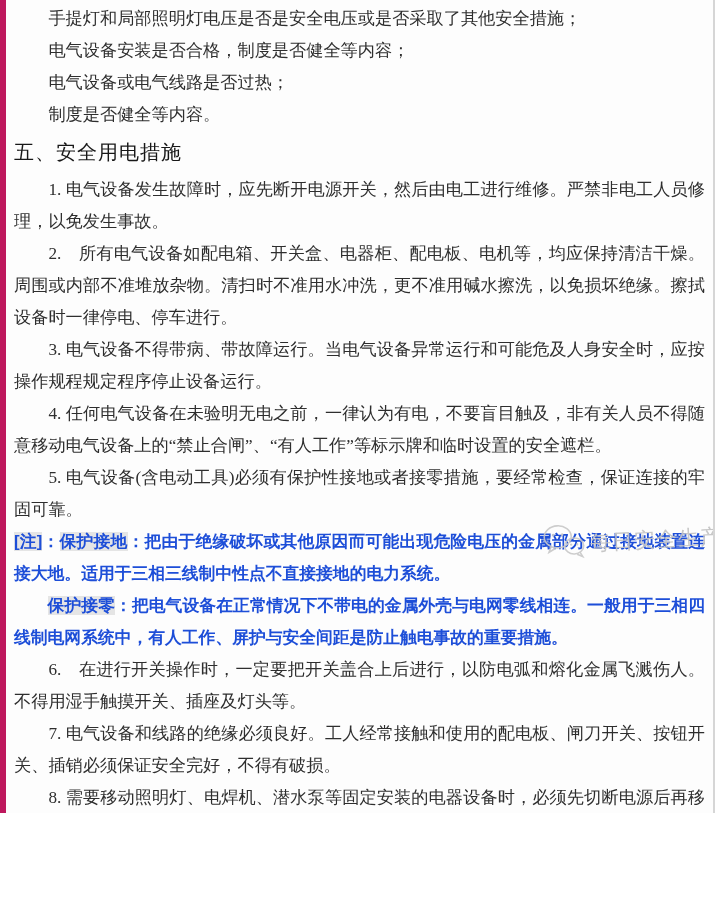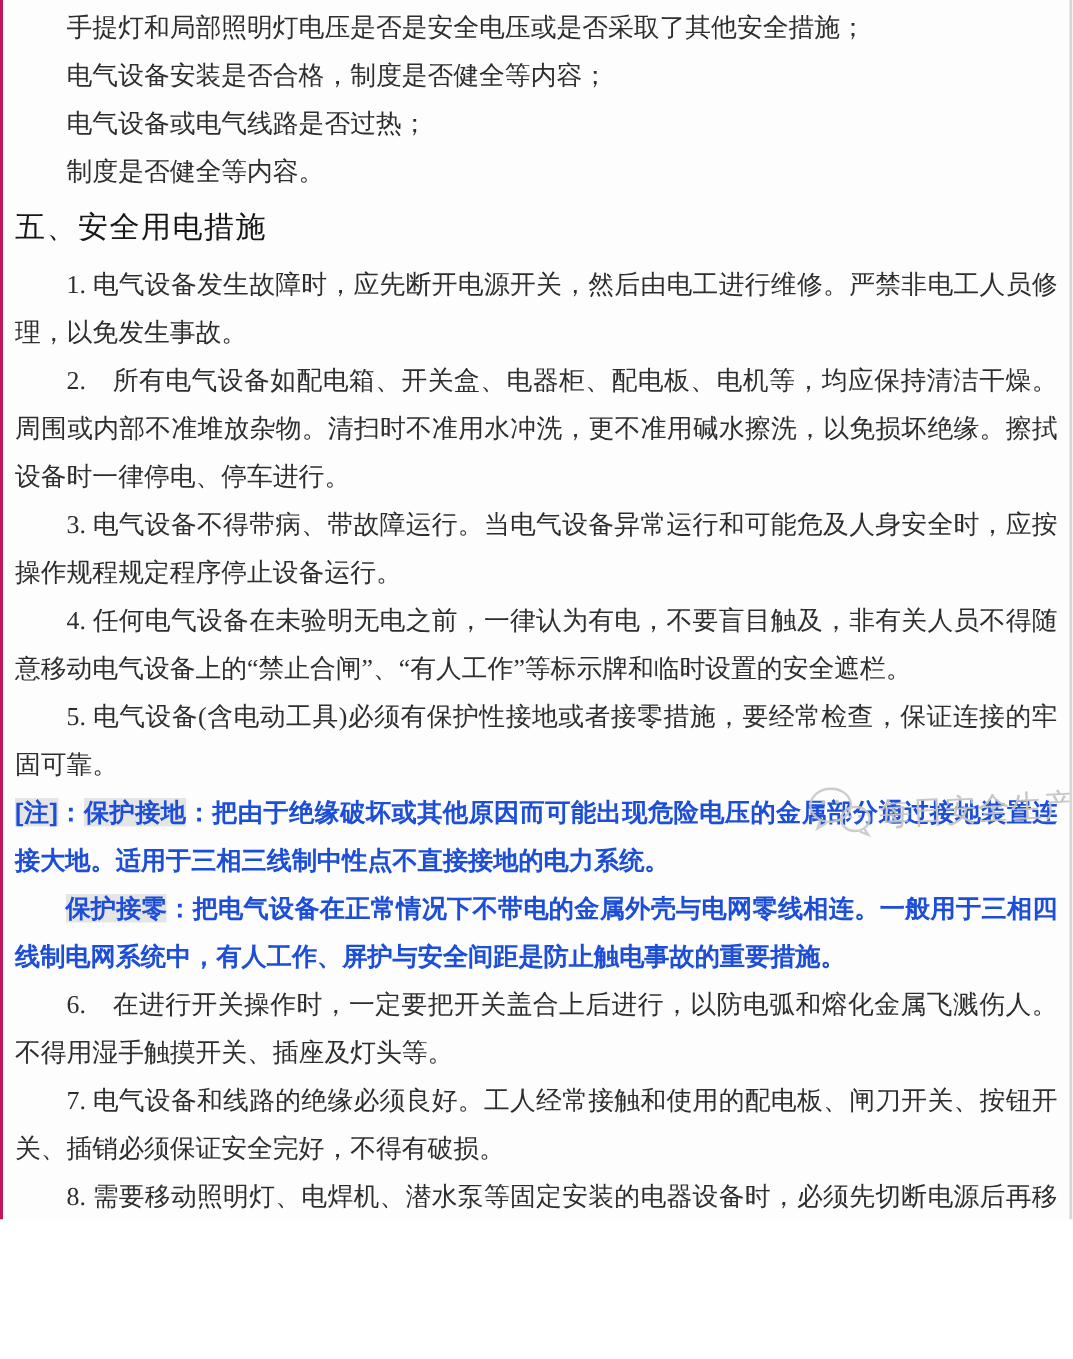--- a/index.html
+++ b/index.html
@@ -1,21 +1,21 @@
 <!DOCTYPE html>
 <html><head>
 <meta charset="utf-8">
 <style>
   html,body{margin:0;padding:0;background:#ffffff;}
   .page{
     position:relative;
     width:715px;height:813px;
     box-sizing:border-box;
     background:#fdfdfd;
-    border-left:2px solid #be185d;
+    border-left:6px solid #be185d;
     border-right:2px solid #d6d6d6;
     padding:3px 8px 0 8px;
     overflow:hidden;
     font-family:"Liberation Serif","DejaVu Serif",serif;
     font-size:17.2px;
     color:#2e2e2e;
   }
   .page p{
     margin:0;
     line-height:32px;

